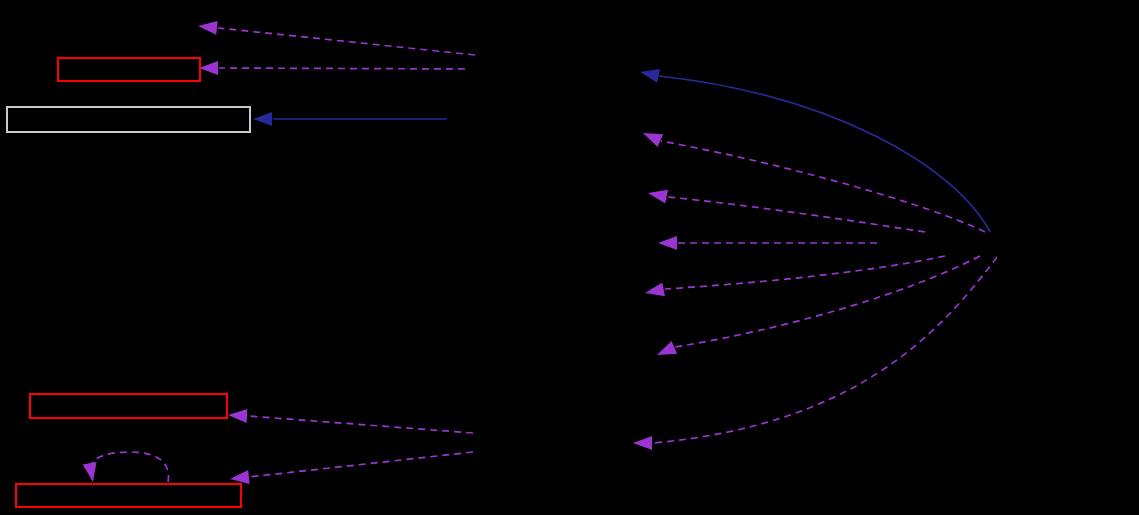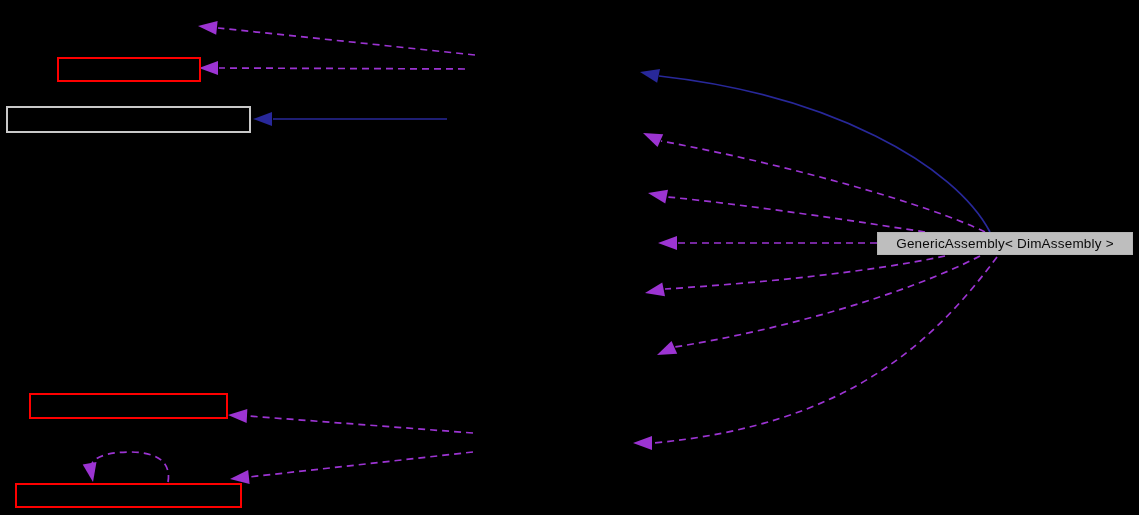--- a/index.html
+++ b/index.html
@@ -54,18 +54,17 @@
       <polygon points="657,355 671.5194501614108,340.8866883046427 677.205388686159,353.68004998532626" fill="#9c34d2"></polygon>
       <path d="M 997 257 C 935 340, 850 425, 653 443" fill="none" stroke="#9c34d2" stroke-width="1.7" stroke-dasharray="7,5"></path>
       <polygon points="633,443 652,436 652,450" fill="#9c34d2"></polygon>
       <path d="M 473 433 L 248 416" fill="none" stroke="#9c34d2" stroke-width="1.7" stroke-dasharray="7,5"></path>
       <polygon points="228,415 247.3258577572863,408.957548349789 246.6267311200718,422.9400810940789" fill="#9c34d2"></polygon>
       <path d="M 473 452 L 249 477" fill="none" stroke="#9c34d2" stroke-width="1.7" stroke-dasharray="7,5"></path>
       <polygon points="230,479 248.16281011388043,470.04945092370735 249.62839709713302,483.97252726460704" fill="#9c34d2"></polygon>
       <path d="M 168 482 C 172 459, 152 452, 130 452 C 106 452, 88 458, 91 471" fill="none" stroke="#9c34d2" stroke-width="1.7" stroke-dasharray="7,5"></path>
       <polygon points="93,482 82.71408730350096,464.55866977550164 96.48826604489967,462.05427364070187" fill="#9c34d2"></polygon>
     </svg>
-  <div class="main-node">GenericAssembly&lt; DimAssembly &gt;</div>
 <div class="node" style="left: 57px; top: 57px; width: 144px; height: 25px; border: 2px solid rgb(254, 0, 0);"></div>
     <div class="node" style="left: 6px; top: 106px; width: 245px; height: 27px; border: 2px solid rgb(201, 201, 201);"></div>
     <div class="node" style="left: 29px; top: 393px; width: 199px; height: 26px; border: 2px solid rgb(254, 0, 0);"></div>
     <div class="node" style="left: 15px; top: 483px; width: 227px; height: 25px; border: 2px solid rgb(254, 0, 0);"></div>
   </div>
 
 </body></html>

